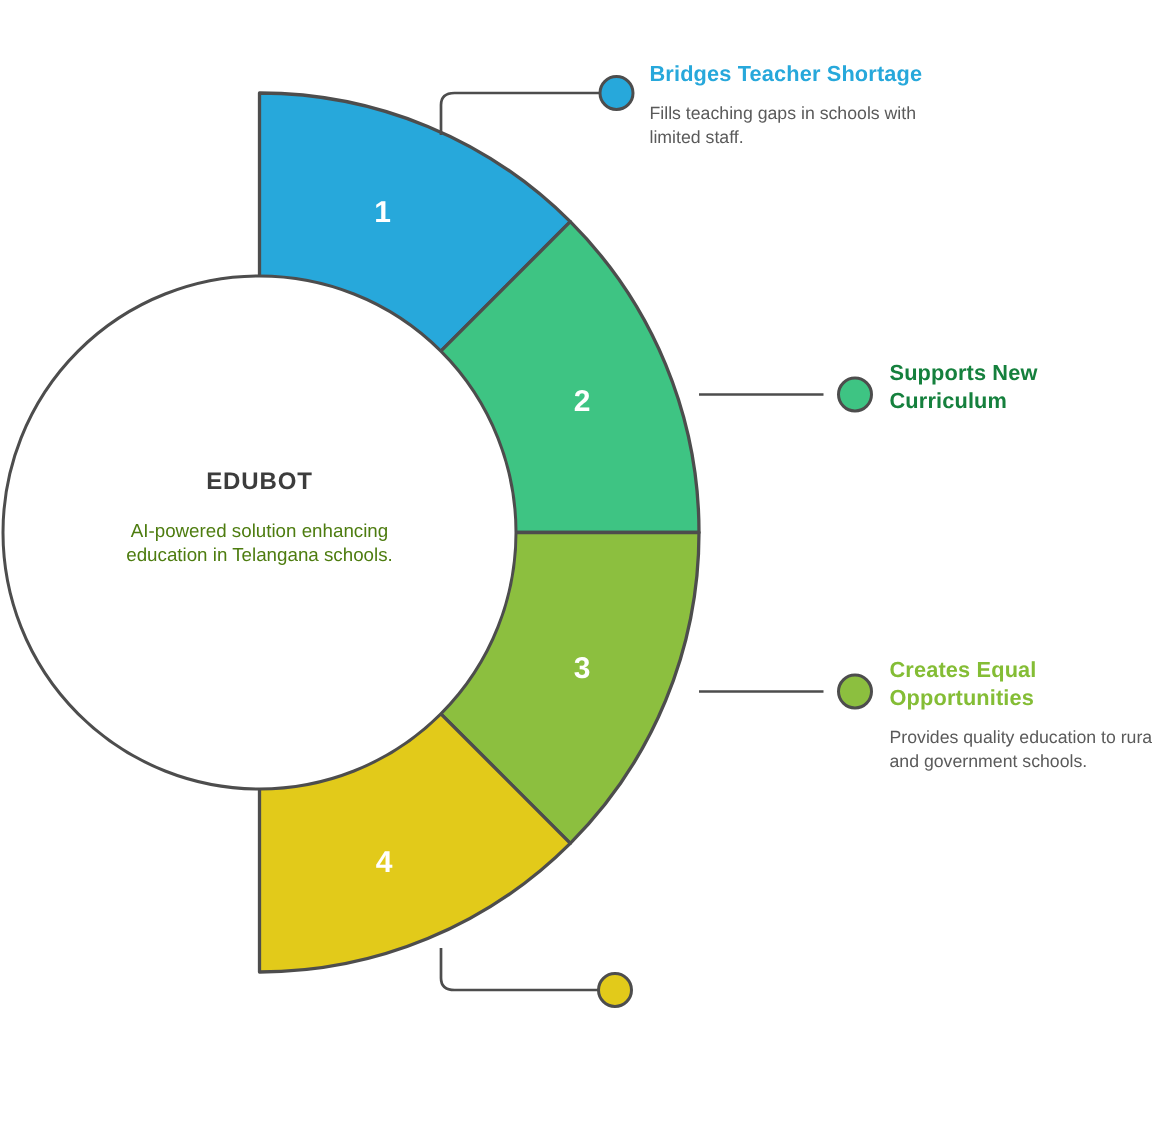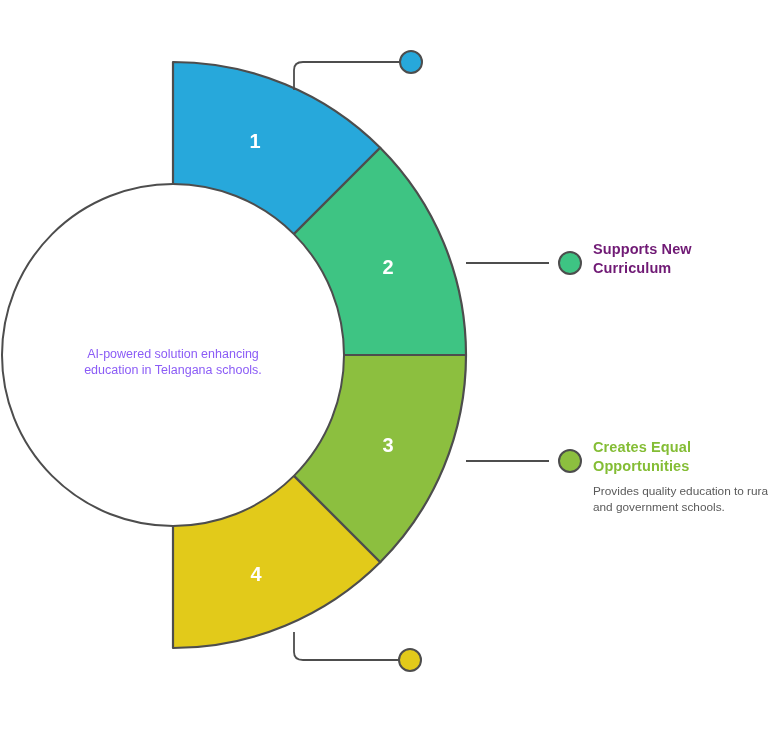--- a/index.html
+++ b/index.html
@@ -41,21 +41,21 @@
     font-weight: bold;
     letter-spacing: 0.6px;
     color: #3c3c3c;
   }
   .center-desc {
     position: absolute;
     width: 200px;
     text-align: center;
     font-size: 12.5px;
     line-height: 16px;
-    color: #8b5cf6;
+    color: #4d7c0f;
   }
   .callout {
     position: absolute;
   }
   .callout-title {
     font-size: 14.5px;
     font-weight: bold;
     line-height: 19px;
     margin: 0 0 8px 0;
     letter-spacing: 0.1px;
@@ -118,25 +118,30 @@
     </g>
 
     <g>
       <circle cx="411" cy="62" r="11" fill="#27a8db" stroke="#4d4d4d" stroke-width="2"></circle>
       <circle cx="570" cy="263" r="11" fill="#3ec483" stroke="#4d4d4d" stroke-width="2"></circle>
       <circle cx="570" cy="461" r="11" fill="#8cbf3f" stroke="#4d4d4d" stroke-width="2"></circle>
       <circle cx="410" cy="660" r="11" fill="#e2ca1a" stroke="#4d4d4d" stroke-width="2"></circle>
     </g>
   </svg>
 
+  <div class="center-title" style="left:58px; top:313px;">EDUBOT</div>
   <div class="center-desc" style="left:73px; top:346px;">AI-powered solution enhancing education in Telangana schools.</div>
 
+  <div class="callout c1">
+    <p class="callout-title" style="color:#27a8db;">Bridges Teacher Shortage</p>
+    <p class="callout-desc">Fills teaching gaps in schools with limited staff.</p>
+  </div>
 
   <div class="callout c2">
-    <p class="callout-title" style="color:#701a75;">Supports New Curriculum</p>
+    <p class="callout-title" style="color:#15803d;">Supports New Curriculum</p>
   </div>
 
   <div class="callout c3">
     <p class="callout-title" style="color:#84bd35;">Creates Equal Opportunities</p>
     <p class="callout-desc">Provides quality education to rural and government schools.</p>
   </div>
 
 
 </div>
 

